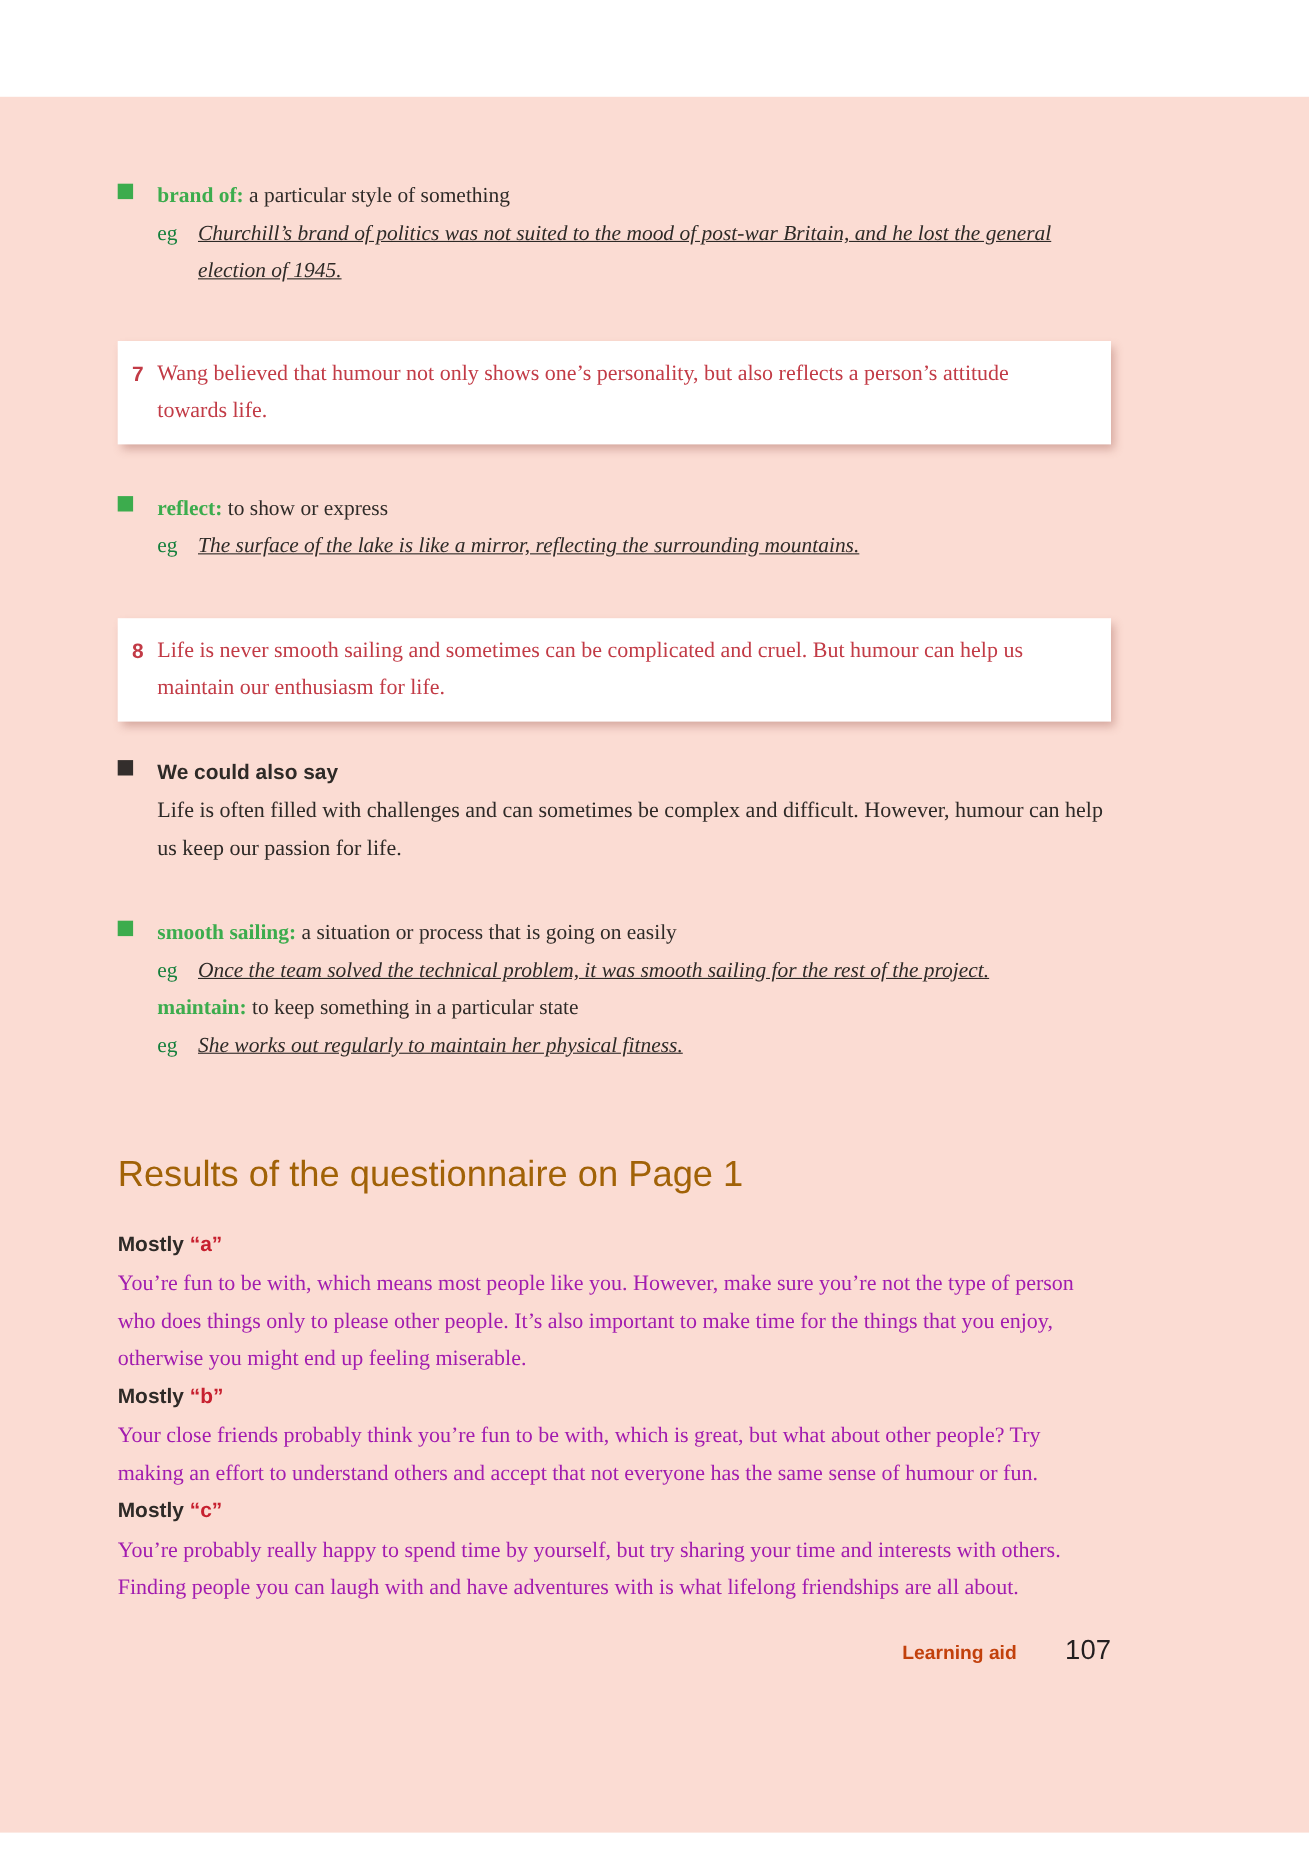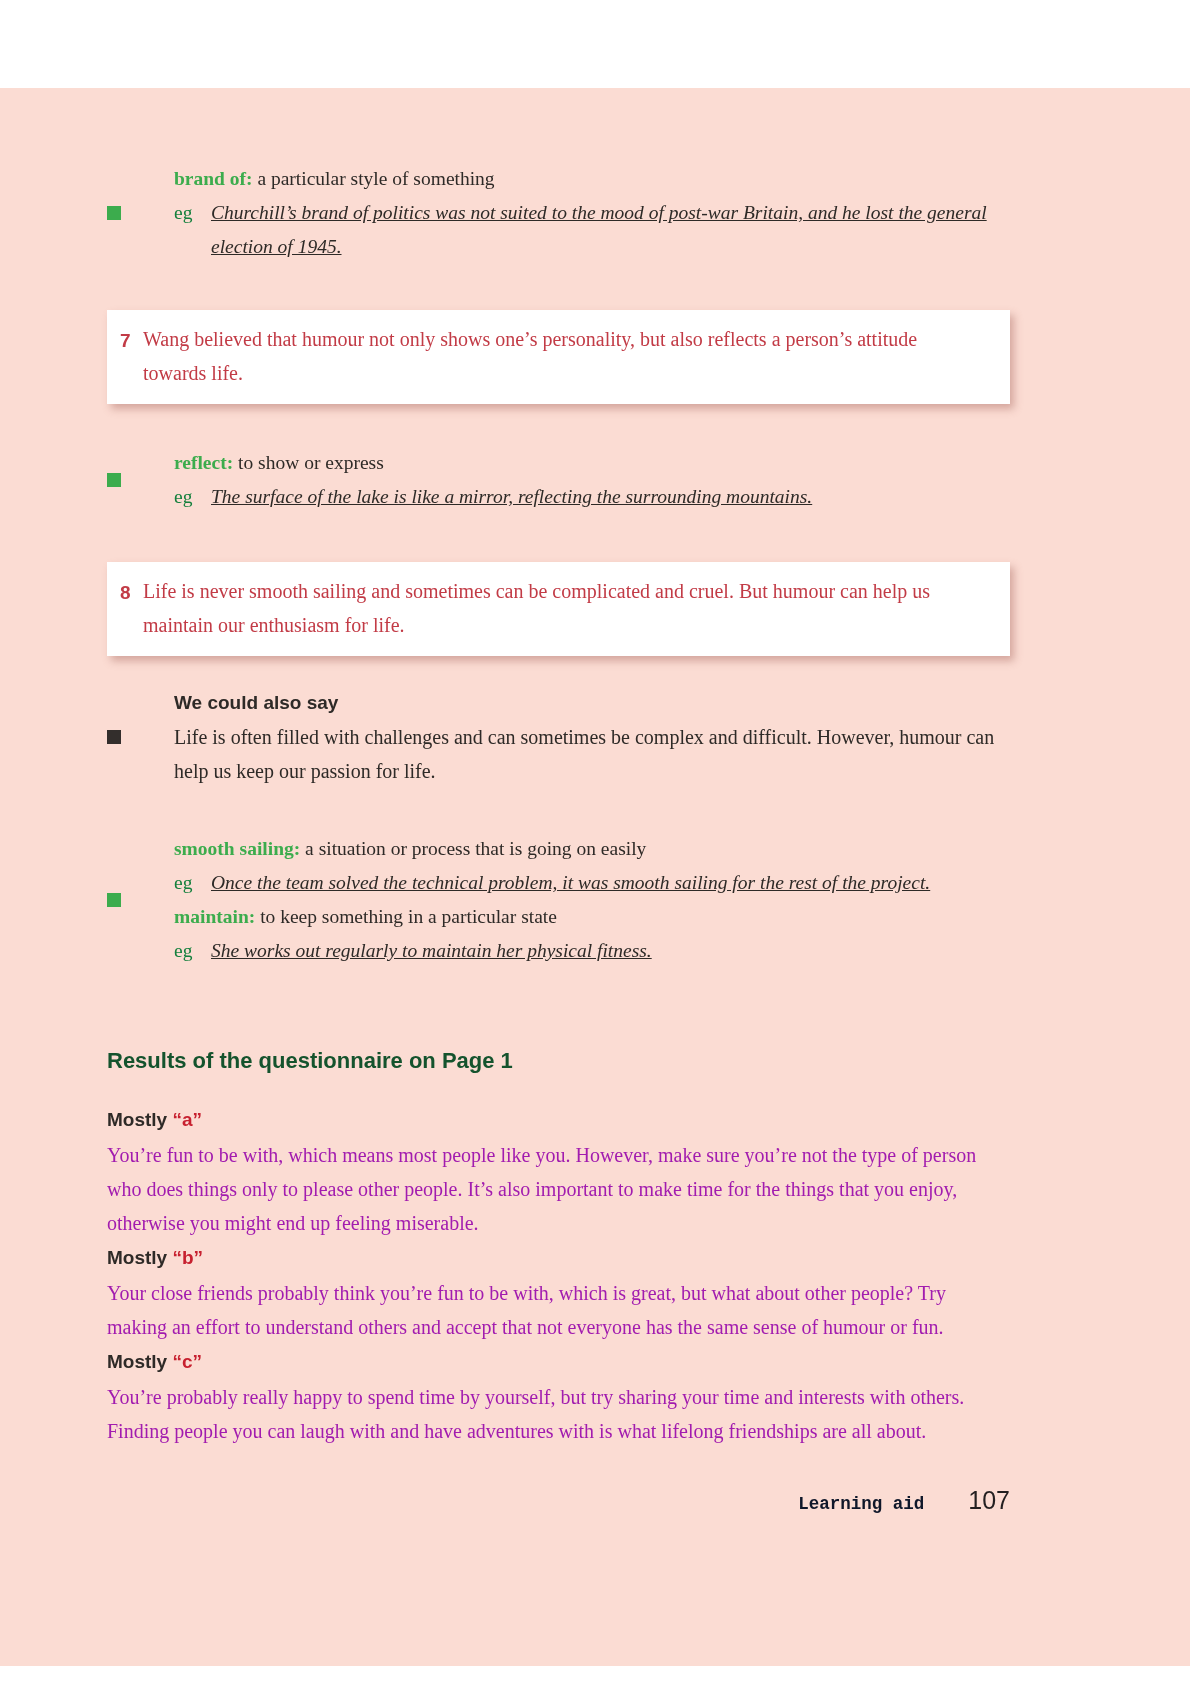--- a/index.html
+++ b/index.html
@@ -17,21 +17,21 @@
     width:1190px; height:1578px;
     background:#fbdcd3;
   }
   .content {
     position:absolute;
     left:107px; top:88px;
     width:903px;
   }
 
   
-  .vocab { display:flex; align-items:center;gap:31px; }
+  .vocab { display:flex; align-items:flex-start; }
   .bullet-col {
     width:14px;
     margin-right:22px;
     display:flex;
     flex-direction:column;
     align-items:center;
     padding-top:5px;
   }
   .bullet-square { width:14px; height:14px; background:#3cac4d; flex:0 0 auto; }
   .bullet-square.dark { background:#332e2c; }
@@ -65,23 +65,23 @@
     font-weight:bold;
     font-size:19px;
     line-height:34px;
     color:#2e2a27;
   }
   .could-say-text { font-size:20px; line-height:34px; }
 
   
   .results-heading {
     font-family:"Liberation Sans", sans-serif;
-    font-weight:bold;
-    font-size:22px;
-    color:#14532d;
+    font-weight:normal;
+    font-size:33px;
+    color:#a16207;
   }
   .mostly-row {
     font-family:"Liberation Sans", sans-serif;
     font-weight:bold;
     font-size:19px;
     line-height:32px;
     color:#2e2a27;
   }
   .mostly-option { color:#c7202f; }
   .result-paragraph { font-size:20px; line-height:34px; color:#a21caf; }
@@ -90,24 +90,24 @@
   .footer {
     position:absolute;
     left:107px; top:1486px;
     width:903px;
     display:flex;
     justify-content:flex-end;
     align-items:baseline;
     gap:44px;
   }
   .footer-label {
-    font-family:Liberation Mono, monospace;
+    font-family:Liberation Sans, sans-serif;
     font-weight:bold;
     font-size:17.5px;
-    color:#0f172a;
+    color:#c2410c;
   }
   .page-number {
     font-family:"Liberation Sans", sans-serif;
     font-size:25px;
     color:#231f20;
   }
 
   
   .mt-vocab1 { margin-top:74px; }
   .mt-box7   { margin-top:46px; }

